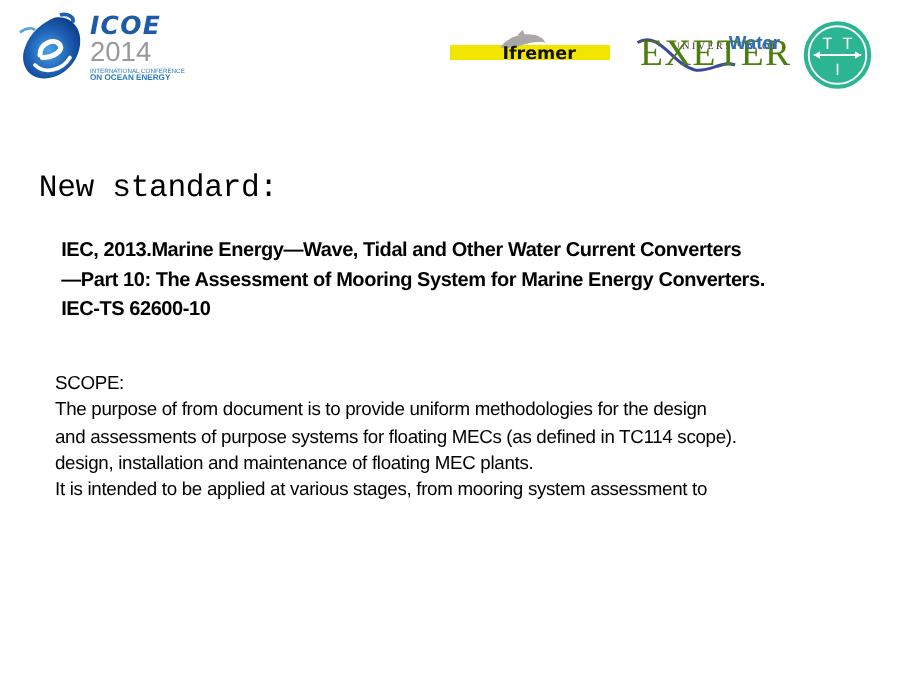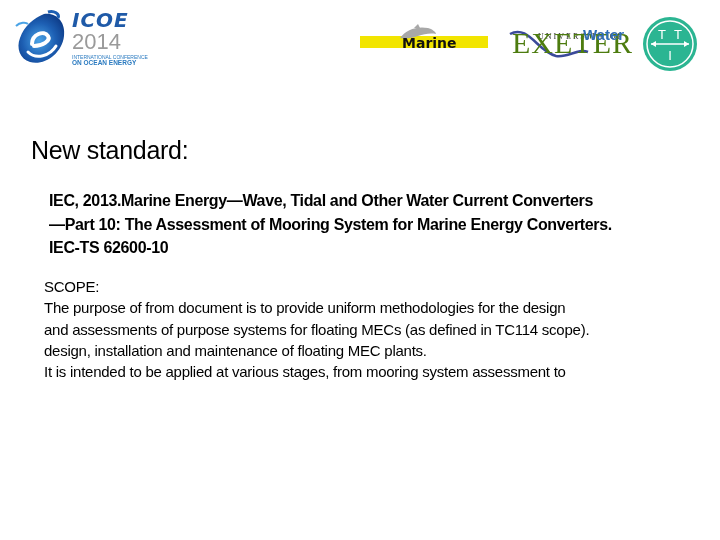--- a/index.html
+++ b/index.html
@@ -29,27 +29,27 @@
                 font-size: 8px; letter-spacing: 2px; color: #333; margin-top: 12px; }
   .exeter-main { position: absolute; left: 4px; top: 12px; font-family: "Liberation Serif", serif;
                  font-size: 30px; letter-spacing: 1px; color: #4d7c0f; }
   .exeter-swoosh { position: absolute; left: 0; top: 8px; width: 120px; height: 40px; }
   .design-overlay { position: absolute; left: 583px; top: 26px; font-family: "Liberation Sans", sans-serif;
                     font-weight: bold; font-size: 15px; color: #2f6db5; }
 
   .logo-tti { position: absolute; left: 642px; top: 16px; width: 56px; height: 56px; }
 
   
-  .slide-title { position: absolute; left: 31px; top: 136px; font-family: Liberation Sans, sans-serif;
+  .slide-title { position: absolute; left: 31px; top: 136px; font-family: Liberation Mono, monospace;
                  font-size: 25px; color: #000; white-space: nowrap; letter-spacing: -0.3px; }
   .ref-block { position: absolute; left: 31px; top: 189px; width: 680px; font-family: "Liberation Sans", sans-serif;
                font-weight: bold; font-size: 16px; line-height: 23.5px; color: #000; letter-spacing: -0.35px; margin-left: 18px; }
   .ref-line { display: block; white-space: nowrap; }
 
-  .scope-block { position: absolute; left: 44px; top: 276px; width: 640px; font-family: "Liberation Sans", sans-serif;
+  .scope-block { position: absolute; left: 44px; top: 296px; width: 640px; font-family: "Liberation Sans", sans-serif;
                  font-size: 15px; line-height: 21.3px; color: #000; letter-spacing: -0.25px; }
   .scope-line { display: block; white-space: nowrap; }
 </style>
 </head>
 <body>
 
 <div class="logo-icoe">
   <svg class="icoe-mark" viewBox="0 0 54 60">
     <defs>
       <radialGradient id="icg" cx="45%" cy="55%" r="60%">
@@ -71,21 +71,21 @@
     <div class="icoe-sub icoe-sub2">ON OCEAN ENERGY</div>
   </div>
 </div>
 
 <div class="logo-ifremer">
   <div class="ifremer-bar"></div>
   <svg class="ifremer-dolphin" viewBox="0 0 40 16">
     <path d="M2 14 C8 6 18 2 30 4 C34 5 38 8 38 10 C32 9 26 10 20 12 C14 14 8 15 2 14 Z" fill="#a8a8a8"></path>
     <path d="M16 4 L20 0 L22 4 Z" fill="#a8a8a8"></path>
   </svg>
-  <div class="ifremer-text">Marine</div>
+  <div class="ifremer-text">Ifremer</div>
 </div>
 
 <div class="logo-exeter">
   <svg class="exeter-swoosh" viewBox="0 0 120 40">
     <path d="M2 12 C20 2 30 30 48 34 C60 36 70 26 80 30" stroke="#3b4a9a" stroke-width="2.5" fill="none"></path>
   </svg>
   <div class="exeter-top">UNIVERSITY OF</div>
   <div class="exeter-main">EXETER</div>
 </div>
 <div class="design-overlay">Water</div>

